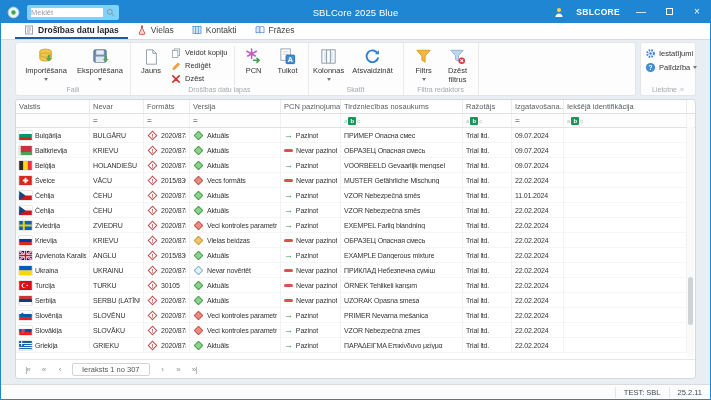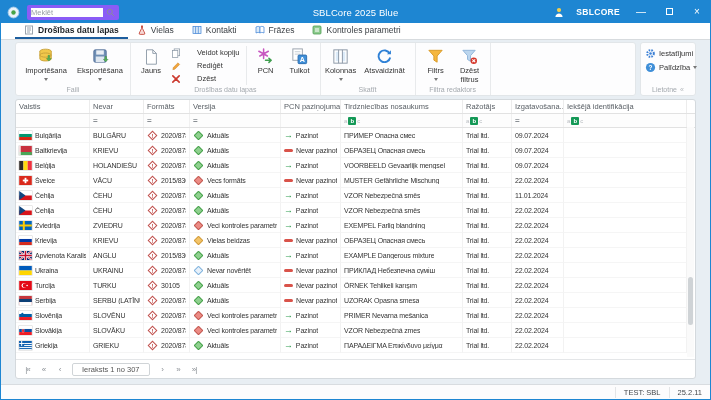--- a/index.html
+++ b/index.html
@@ -5,21 +5,21 @@
   * { margin:0; padding:0; box-sizing:border-box; }
   html,body { background:#c9d4dc; }
   body { font-family:"Liberation Sans", sans-serif; }
   .window { width:711px; height:400px; background:#e8eef3; border:1px solid #1e86d2;
             position:relative; overflow:hidden; display:flex; flex-direction:column; }
 
   
   .titlebar { height:22px; background:#1e86d2; display:flex; align-items:center;
               padding:0 6px; gap:7px; position:relative; flex:0 0 auto; }
   .appicon { width:13px; height:13px; display:flex; }
-  .searchbox { width:92px; height:15px; background:#8b5cf6; border-radius:2px;
+  .searchbox { width:92px; height:15px; background:#7dd3fc; border-radius:2px;
                display:flex; align-items:center; padding:0 4px; gap:3px; }
   .searchbox input { border:none; outline:none; flex:1; min-width:0; font-size:7.5px;
                      color:#555; font-family:"Liberation Sans",sans-serif; }
   .searchbox input::placeholder { color:#9aa0a6; }
   .tb-title { position:absolute; left:50%; transform:translateX(-50%); color:#fff;
               font-size:9.5px; letter-spacing:.1px; }
   .tb-right { margin-left:auto; display:flex; align-items:center; gap:14px; }
   .account { display:flex; align-items:center; gap:12px; color:#fff; font-size:8.5px;
              font-weight:bold; letter-spacing:.3px; }
   .winbtn { color:#fff; font-size:10px; width:14px; text-align:center; line-height:14px; cursor:default; }
@@ -45,21 +45,21 @@
                   white-space:nowrap; }
   .rspacer { flex:1; }
   .rbtn { width:54px; display:flex; flex-direction:column; align-items:center;
           font-size:7.5px; color:#333; line-height:1.15; text-align:center; padding-top:1px; }
   .rbtn.narrow { width:34px; }
   .ricon { height:21px; display:flex; align-items:center; }
   .rlabel { white-space:pre-line; }
   .chev { width:0; height:0; border:2.5px solid transparent; border-top:3px solid #777;
           margin-top:2px; display:inline-block; }
   .smallstack { display:flex; flex-direction:column; gap:2px; padding:2px 4px 0 2px; }
-  .sbtn { display:flex; align-items:center; gap:16px; font-size:7.5px; color:#333; height:11px; }
+  .sbtn { display:flex; align-items:center; gap:4px; font-size:7.5px; color:#333; height:11px; }
   .sicon { width:11px; height:11px; display:flex; align-items:center; justify-content:center; }
   .vsep { width:1px; background:#e8eaec; align-self:stretch; margin:1px 2px; }
   .app-card { width:56px; flex-direction:column; padding:3px 4px 0; }
   .app-row { display:flex; align-items:center; gap:3px; font-size:7.5px; color:#333; height:14px; }
   .app-card .rgroup-label { margin-top:auto; display:flex; align-items:center;
                             justify-content:center; gap:3px; }
   .collapse-ico { font-size:7px; color:#b5b9bd; }
 
   
   .content { padding:0 14px; flex:1; display:flex; }
@@ -186,29 +186,20 @@
     </div>
     <div class="tab">
       <span class="tabicon">
         <svg viewBox="0 0 10 10">
             <path d="M1 2c1.5-.8 3-.8 4 0v6c-1-.8-2.5-.8-4 0z" fill="#dcebf9" stroke="#3a7fd5" stroke-width=".7"></path>
             <path d="M9 2c-1.5-.8-3-.8-4 0v6c1-.8 2.5-.8 4 0z" fill="#fff" stroke="#3a7fd5" stroke-width=".7"></path>
           </svg>
       </span>
       <span>Frāzes</span>
     </div>
-    <div class="tab">
-      <span class="tabicon">
-        <svg viewBox="0 0 10 10">
-            <rect x="1" y="1" width="8" height="8" rx="1" fill="#8ecb8e" stroke="#4e9e54" stroke-width=".8"></rect>
-            <rect x="3" y="3" width="4" height="4" fill="#c9e6c9"></rect>
-          </svg>
-      </span>
-      <span>Kontroles parametri</span>
-    </div>
   </div>
 
   <div class="ribbon-wrap">
     <div class="ribbon-card main">
       <div class="rgroup">
         <div class="rgroup-body">
           <div class="rbtn">
             <span class="ricon">
               <svg viewBox="0 0 20 20" width="19" height="19">
                   <ellipse cx="9" cy="4.5" rx="6" ry="2.2" fill="#f2c84b" stroke="#c9a23a"></ellipse>

